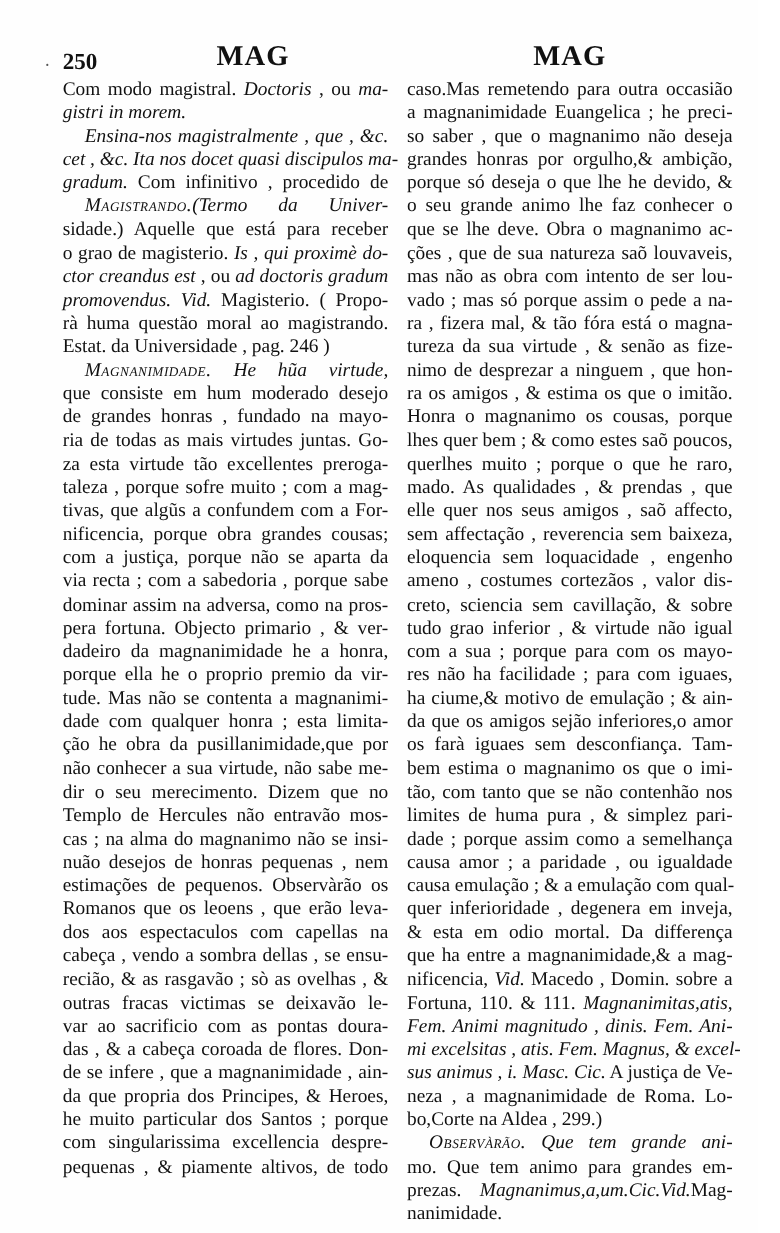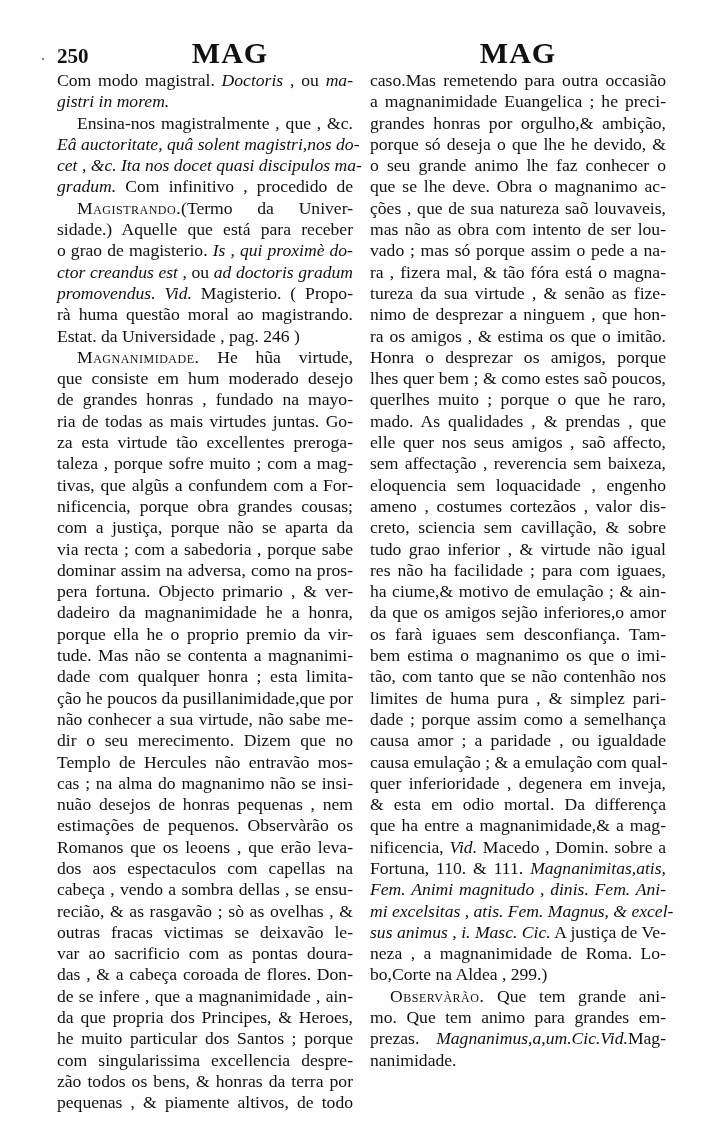--- a/index.html
+++ b/index.html
@@ -1,46 +1,45 @@
 <!DOCTYPE html>
 <html><head>
 <meta charset="utf-8">
 <style>
   html, body { margin: 0; padding: 0; background: #ffffff; }
   body { width: 709px; height: 1121px; position: relative; overflow: hidden;
          font-family: "Liberation Serif", "DejaVu Serif", serif; color: #111; }
   .page { position: absolute; left: 0; top: 0; width: 689px; height: 1121px; background: #fefefe; }
   .pagenum { position: absolute; left: 57px; top: 44px; font-size: 21px; font-weight: bold; letter-spacing: 0px; }
   .dot { position: absolute; width: 2px; height: 2px; background: #555; border-radius: 50%; }
-  .runhead { position: absolute; top: 36px; font-size: 30px; font-weight: bold; letter-spacing: 1px; text-align: center; width: 120px; }
+  .runhead { position: absolute; top: 36px; font-size: 26px; font-weight: bold; letter-spacing: 1px; text-align: center; width: 120px; }
   .runhead.left { left: 170px; }
   .runhead.right { left: 458px; }
   .col { position: absolute; top: 70px; width: 296px; font-size: 17.6px; line-height: 21.3px; }
   .col.left { left: 57px; }
   .col.right { left: 370px; }
   .ln { white-space: nowrap; text-align: justify; text-align-last: justify; height: 21.3px; overflow: visible; }
   .ln.last { text-align-last: left; }
-  .ln.indent { padding-left: 20px; }
+  .ln.indent { padding-left: 20px; font-style: italic; }
   .sc { font-variant: small-caps; letter-spacing: 0.5px; }
   i { font-style: italic; }
 </style>
 </head>
 <body>
 
 <div class="page">
   <span class="dot" style="left:42px;top:58px;"></span>
   <div class="pagenum">250</div>
   <div class="runhead left">MAG</div>
   <div class="runhead right">MAG</div>
 
   <div class="col left" id="col-left">
       <div class="ln"><span>Com modo magistral. </span><i>Doctoris</i><span> , ou </span><i>ma-</i></div>
       <div class="ln last"><i>gistri in morem.</i></div>
       <div class="ln indent"><span>Ensina-nos magistralmente , que , &amp;c.</span></div>
-      <div class="ln"><i>Eâ auctoritate, quâ solent magistri,nos do-</i></div>
       <div class="ln"><i>cet , &amp;c. Ita nos docet  quasi discipulos ma-</i></div>
       <div class="ln"><i>gradum.</i><span> Com infinitivo , procedido de</span></div>
       <div class="ln indent"><span class="sc">Magistrando.</span><span>(Termo da Univer-</span></div>
       <div class="ln"><span>sidade.) Aquelle que está para receber</span></div>
       <div class="ln"><span>o grao de magisterio. </span><i>Is , qui proximè do-</i></div>
       <div class="ln"><i>ctor creandus est</i><span> , ou </span><i>ad doctoris gradum</i></div>
       <div class="ln"><i>promovendus. Vid.</i><span> Magisterio. ( Propo-</span></div>
       <div class="ln"><span>rà huma questão moral ao magistrando.</span></div>
       <div class="ln last"><span>Estat. da Universidade , pag. 246 )</span></div>
       <div class="ln indent"><span class="sc">Magnanimidade.</span><span> He hũa virtude,</span></div>
@@ -52,65 +51,66 @@
       <div class="ln"><span>tivas, que algũs a confundem com a For-</span></div>
       <div class="ln"><span>nificencia, porque obra grandes cousas;</span></div>
       <div class="ln"><span>com a justiça, porque não se aparta da</span></div>
       <div class="ln"><span>via recta ; com a sabedoria , porque sabe</span></div>
       <div class="ln"><span>dominar assim na adversa, como na pros-</span></div>
       <div class="ln"><span>pera fortuna. Objecto primario , &amp; ver-</span></div>
       <div class="ln"><span>dadeiro da magnanimidade he a honra,</span></div>
       <div class="ln"><span>porque ella he o proprio premio da vir-</span></div>
       <div class="ln"><span>tude. Mas não se contenta a magnanimi-</span></div>
       <div class="ln"><span>dade com qualquer honra ; esta limita-</span></div>
-      <div class="ln"><span>ção he poucos da pusillanimidade,que por</span></div>
+      <div class="ln"><span>ção he obra da pusillanimidade,que por</span></div>
       <div class="ln"><span>não conhecer a sua virtude, não sabe me-</span></div>
       <div class="ln"><span>dir o seu merecimento.  Dizem que no</span></div>
       <div class="ln"><span>Templo de Hercules não entravão mos-</span></div>
       <div class="ln"><span>cas ; na alma do magnanimo não se insi-</span></div>
       <div class="ln"><span>nuão desejos de honras pequenas , nem</span></div>
       <div class="ln"><span>estimações de pequenos. Observàrão os</span></div>
       <div class="ln"><span>Romanos que os leoens , que erão leva-</span></div>
       <div class="ln"><span>dos aos espectaculos  com capellas na</span></div>
       <div class="ln"><span>cabeça , vendo a sombra dellas , se ensu-</span></div>
       <div class="ln"><span>recião, &amp; as rasgavão ; sò as ovelhas , &amp;</span></div>
       <div class="ln"><span>outras fracas victimas se deixavão le-</span></div>
       <div class="ln"><span>var ao sacrificio com as pontas doura-</span></div>
       <div class="ln"><span>das , &amp; a cabeça coroada de flores. Don-</span></div>
       <div class="ln"><span>de se infere , que a magnanimidade , ain-</span></div>
       <div class="ln"><span>da que propria dos Principes, &amp; Heroes,</span></div>
       <div class="ln"><span>he muito particular dos Santos ; porque</span></div>
       <div class="ln"><span>com singularissima  excellencia despre-</span></div>
-      <div class="ln"><span>zão todos os bens, &amp; honras da terra por</span></div>
       <div class="ln"><span>pequenas , &amp; piamente altivos, de todo</span></div>
     </div>
   <div class="col right" id="col-right">
       <div class="ln"><span>caso.Mas remetendo para outra occasião</span></div>
       <div class="ln"><span>a magnanimidade Euangelica ; he preci-</span></div>
+      <div class="ln"><span>so saber , que o magnanimo não deseja</span></div>
       <div class="ln"><span>grandes honras por orgulho,&amp; ambição,</span></div>
       <div class="ln"><span>porque só deseja o que lhe he devido, &amp;</span></div>
       <div class="ln"><span>o seu grande animo lhe faz conhecer o</span></div>
       <div class="ln"><span>que se lhe deve. Obra o magnanimo ac-</span></div>
       <div class="ln"><span>ções , que de sua natureza saõ louvaveis,</span></div>
       <div class="ln"><span>mas não as obra com intento de ser lou-</span></div>
       <div class="ln"><span>vado ; mas só porque assim o pede a na-</span></div>
       <div class="ln"><span>ra , fizera mal, &amp; tão fóra está o magna-</span></div>
       <div class="ln"><span>tureza da sua virtude , &amp; senão as fize-</span></div>
       <div class="ln"><span>nimo de desprezar a ninguem , que hon-</span></div>
       <div class="ln"><span>ra os amigos , &amp; estima os que o imitão.</span></div>
-      <div class="ln"><span>Honra o desprezar os amigos, porque</span></div>
+      <div class="ln"><span>Honra o magnanimo os cousas, porque</span></div>
       <div class="ln"><span>lhes quer bem ; &amp; como estes saõ poucos,</span></div>
       <div class="ln"><span>querlhes muito ; porque o que he raro,</span></div>
       <div class="ln"><span>mado. As qualidades , &amp; prendas , que</span></div>
       <div class="ln"><span>elle quer nos seus amigos , saõ affecto,</span></div>
       <div class="ln"><span>sem affectação , reverencia sem baixeza,</span></div>
       <div class="ln"><span>eloquencia sem loquacidade , engenho</span></div>
       <div class="ln"><span>ameno , costumes cortezãos , valor dis-</span></div>
       <div class="ln"><span>creto, sciencia sem cavillação, &amp; sobre</span></div>
       <div class="ln"><span>tudo grao inferior , &amp; virtude não igual</span></div>
+      <div class="ln"><span>com a sua ; porque para com os mayo-</span></div>
       <div class="ln"><span>res não ha facilidade ; para com iguaes,</span></div>
       <div class="ln"><span>ha ciume,&amp; motivo de emulação ; &amp; ain-</span></div>
       <div class="ln"><span>da que os amigos sejão inferiores,o amor</span></div>
       <div class="ln"><span>os farà iguaes sem desconfiança. Tam-</span></div>
       <div class="ln"><span>bem estima o magnanimo os que o imi-</span></div>
       <div class="ln"><span>tão, com tanto que se não contenhão nos</span></div>
       <div class="ln"><span>limites de huma pura , &amp; simplez pari-</span></div>
       <div class="ln"><span>dade ; porque assim como a semelhança</span></div>
       <div class="ln"><span>causa amor ; a paridade , ou igualdade</span></div>
       <div class="ln"><span>causa emulação ; &amp; a emulação com qual-</span></div>

